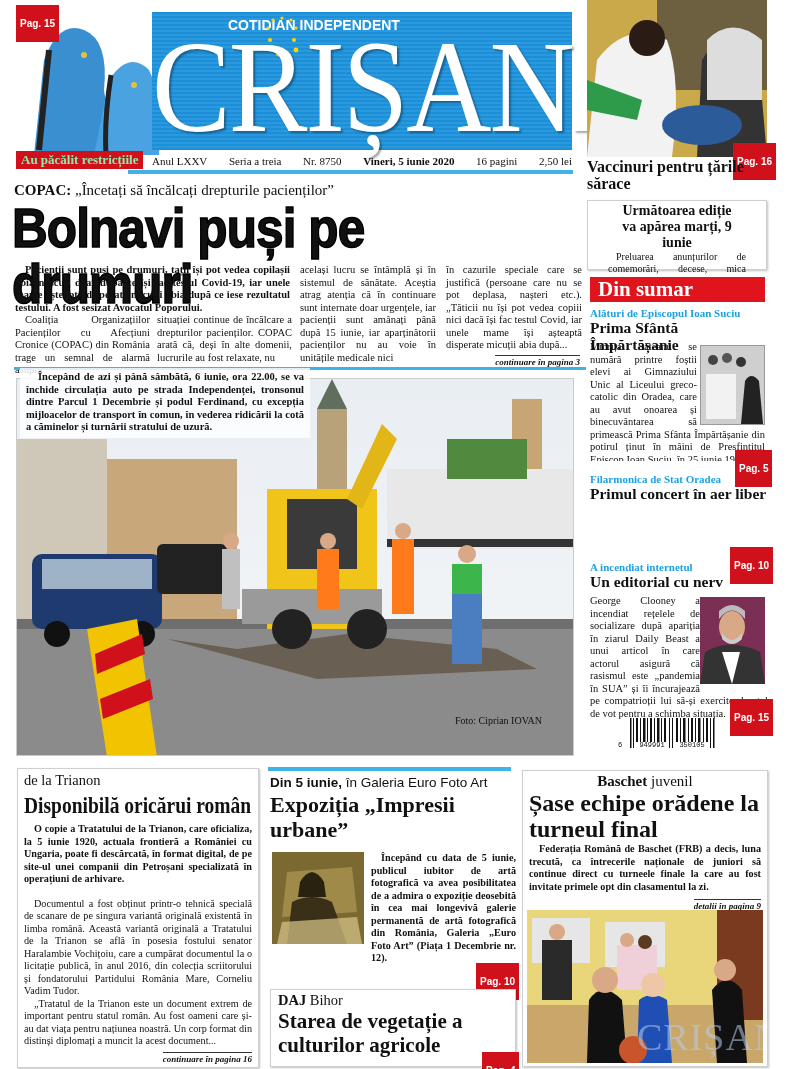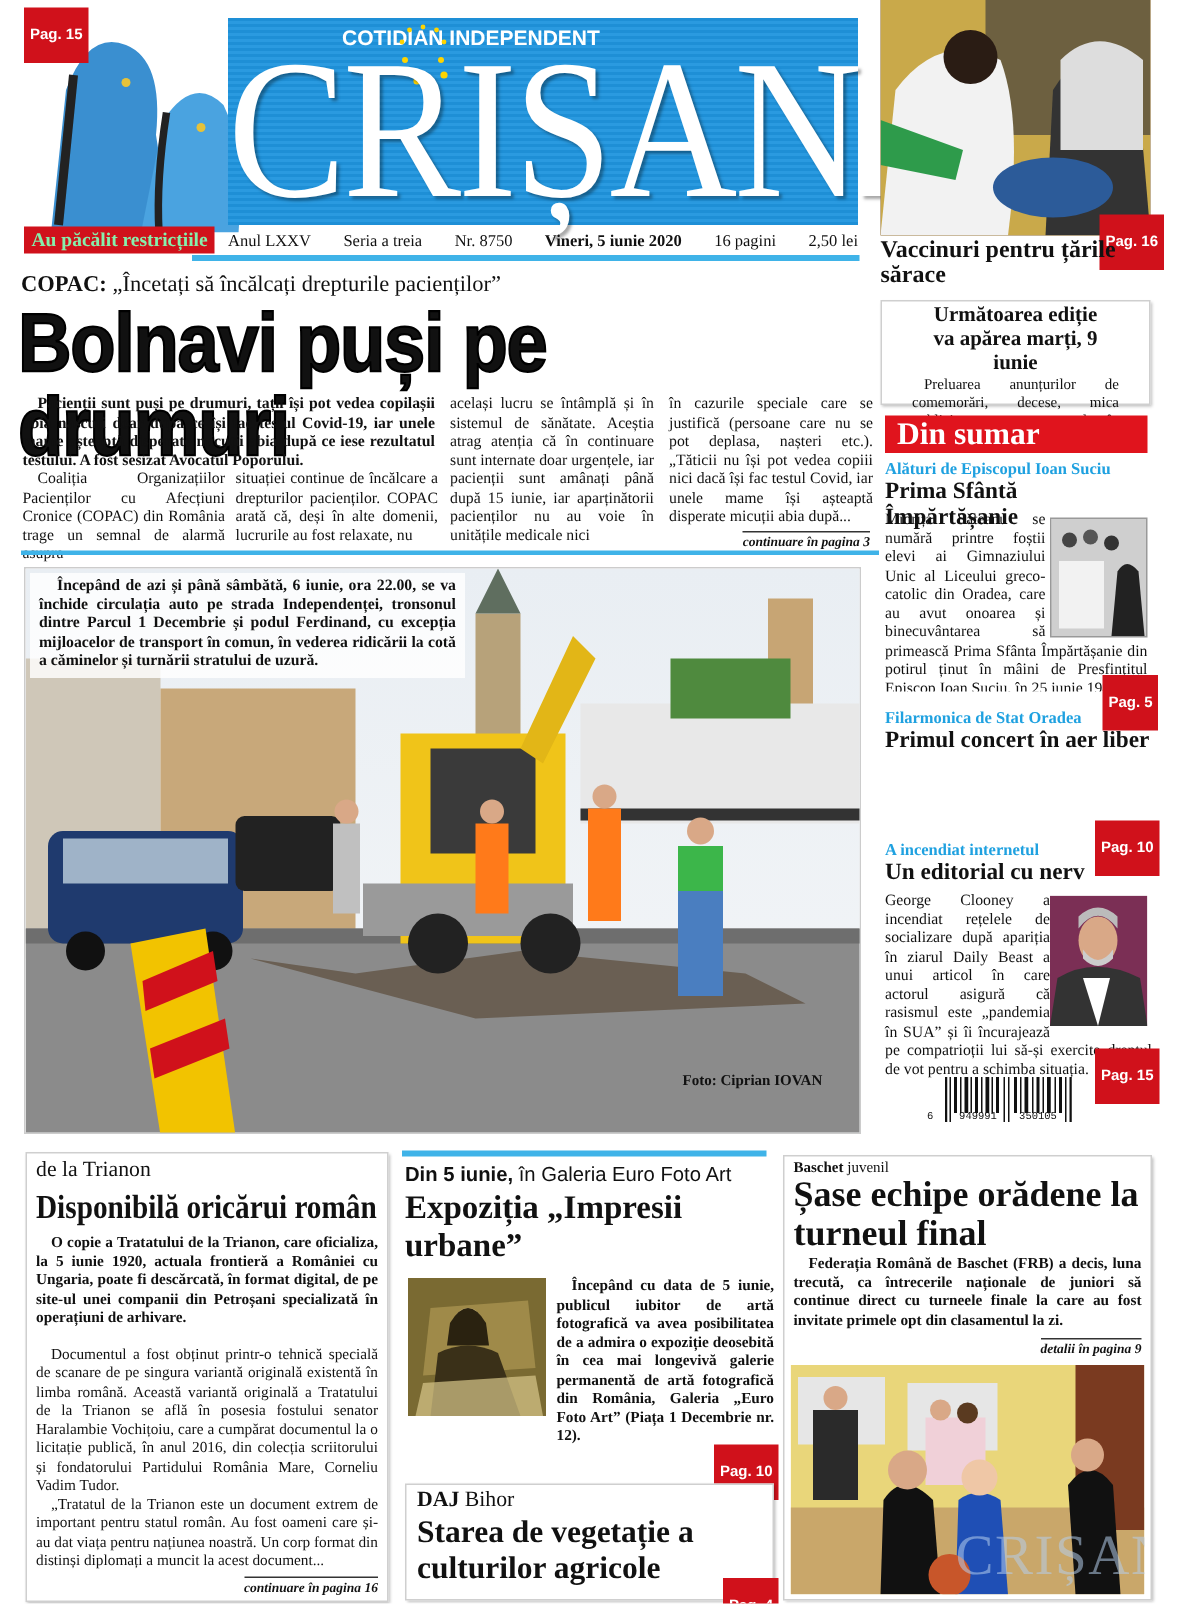--- a/index.html
+++ b/index.html
@@ -214,24 +214,24 @@
       <circle cx="214" cy="162" r="8" fill="#d9a887"></circle>
     <rect x="300" y="170" width="22" height="60" fill="#ff7a1a"></rect>
       <circle cx="311" cy="162" r="8" fill="#d9a887"></circle>
     <rect x="375" y="160" width="22" height="75" fill="#ff7a1a"></rect>
       <circle cx="386" cy="152" r="8" fill="#d9a887"></circle>
     <rect x="435" y="185" width="30" height="100" fill="#4a7ec0"></rect>
       <rect x="435" y="185" width="30" height="30" fill="#3cb64a"></rect>
       <circle cx="450" cy="175" r="9" fill="#d9a887"></circle>
   </svg>
 </div>
-<div class="abs" data-name="photo-caption-overlay" style="left:20px;top:382px;width:290px;background:rgba(255,255,255,0.82);padding:3px 6px 4px;">
+<div class="abs" data-name="photo-caption-overlay" style="left:20px;top:368px;width:290px;background:rgba(255,255,255,0.82);padding:3px 6px 4px;">
   <div class="just" data-name="photo-story-text" style="font-size:10.5px;font-weight:bold;line-height:12.5px;text-indent:12px;">Începând de azi și până sâmbătă, 6 iunie, ora 22.00, se va închide circulația auto pe strada Independenței, tronsonul dintre Parcul 1 Decembrie și podul Ferdinand, cu excepția mijloacelor de transport în comun, în vederea ridicării la cotă a căminelor și turnării stratului de uzură.</div>
 </div>
-<div class="abs" data-name="photo-credit" style="left:455px;top:715px;font-size:10px;font-weight:bold;">Foto: Ciprian IOVAN</div>
+<div class="abs" data-name="photo-credit" style="left:455px;top:715px;font-size:10px;font-weight:normal;">Foto: Ciprian IOVAN</div>
 
 <div class="abs box" data-name="trianon-box" style="left:17px;top:768px;width:242px;height:300px;padding:3px 6px;">
   <div data-name="trianon-kicker" style="font-size:14.5px;line-height:16px;">de la Trianon</div>
   <div data-name="trianon-headline" style="font-weight:bold;font-size:19.5px;line-height:26px;margin-top:3px;transform:scaleY(1.15);transform-origin:top;">Disponibilă oricărui român</div>
   <div class="just" data-name="trianon-intro" style="font-weight:bold;font-size:10.2px;line-height:12.5px;text-indent:10px;margin-top:6px;">O copie a Tratatului de la Trianon, care oficializa, la 5 iunie 1920, actuala frontieră a României cu Ungaria, poate fi descărcată, în format digital, de pe site-ul unei companii din Petroșani specializată în operațiuni de arhivare.</div>
   <div class="just" data-name="trianon-body-1" style="font-size:10.2px;line-height:12.5px;text-indent:10px;margin-top:12px;">Documentul a fost obținut printr-o tehnică specială de scanare de pe singura variantă originală existentă în limba română. Această variantă originală a Tratatului de la Trianon se află în posesia fostului senator Haralambie Vochițoiu, care a cumpărat documentul la o licitație publică, în anul 2016, din colecția scriitorului și fondatorului Partidului România Mare, Corneliu Vadim Tudor.</div>
   <div class="just" data-name="trianon-body-2" style="font-size:10.2px;line-height:12.5px;text-indent:10px;">„Tratatul de la Trianon este un document extrem de important pentru statul român. Au fost oameni care și-au dat viața pentru națiunea noastră. Un corp format din distinși diplomați a muncit la acest document...</div>
   <div style="text-align:right;" data-name="trianon-continued-link"><span class="cont" data-name="trianon-continued">continuare în pagina 16</span></div>
 </div>
 
@@ -256,21 +256,21 @@
 
 <div class="abs box" data-name="daj-box" style="left:270px;top:989px;width:246px;height:78px;padding:2px 7px;">
   <div data-name="daj-kicker" style="font-size:14.5px;">
     <b data-name="daj-kicker-bold">DAJ</b><span data-name="daj-kicker-text"> Bihor</span>
   </div>
   <div data-name="daj-headline" style="font-weight:bold;font-size:21px;line-height:24px;width:205px;">Starea de vegetație a culturilor agricole</div>
 </div>
 <div class="abs pag" data-name="daj-page-badge" style="left:482px;top:1052px;">Pag. 4</div>
 
 <div class="abs box" data-name="baschet-box" style="left:522px;top:770px;width:246px;height:297px;padding:2px 6px;">
-  <div data-name="baschet-kicker" style="font-size:10px;">
+  <div data-name="baschet-kicker" style="font-size:15px;text-align:center;">
     <b data-name="baschet-kicker-bold">Baschet</b><span data-name="baschet-kicker-text"> juvenil</span>
   </div>
   <div data-name="baschet-headline" style="font-weight:bold;font-size:24px;line-height:26px;">Șase echipe orădene la turneul final</div>
   <div class="just" data-name="baschet-text" style="font-size:10.2px;font-weight:bold;line-height:12.5px;text-indent:10px;margin-top:1px;">Federația Română de Baschet (FRB) a decis, luna trecută, ca întrecerile naționale de juniori să continue direct cu turneele finale la care au fost invitate primele opt din clasamentul la zi.</div>
   <div style="text-align:right;margin-top:2px;" data-name="baschet-continued-link"><span class="cont" data-name="baschet-continued">detalii în pagina 9</span></div>
 </div>
 <div class="abs" data-name="baschet-photo" style="left:527px;top:910px;width:236px;height:153px;overflow:hidden;">
   <svg width="236" height="153" data-name="basketball-photo">
     <rect width="236" height="153" fill="#e9d67a"></rect>
     <rect x="0" y="95" width="236" height="58" fill="#c9a76a"></rect>

